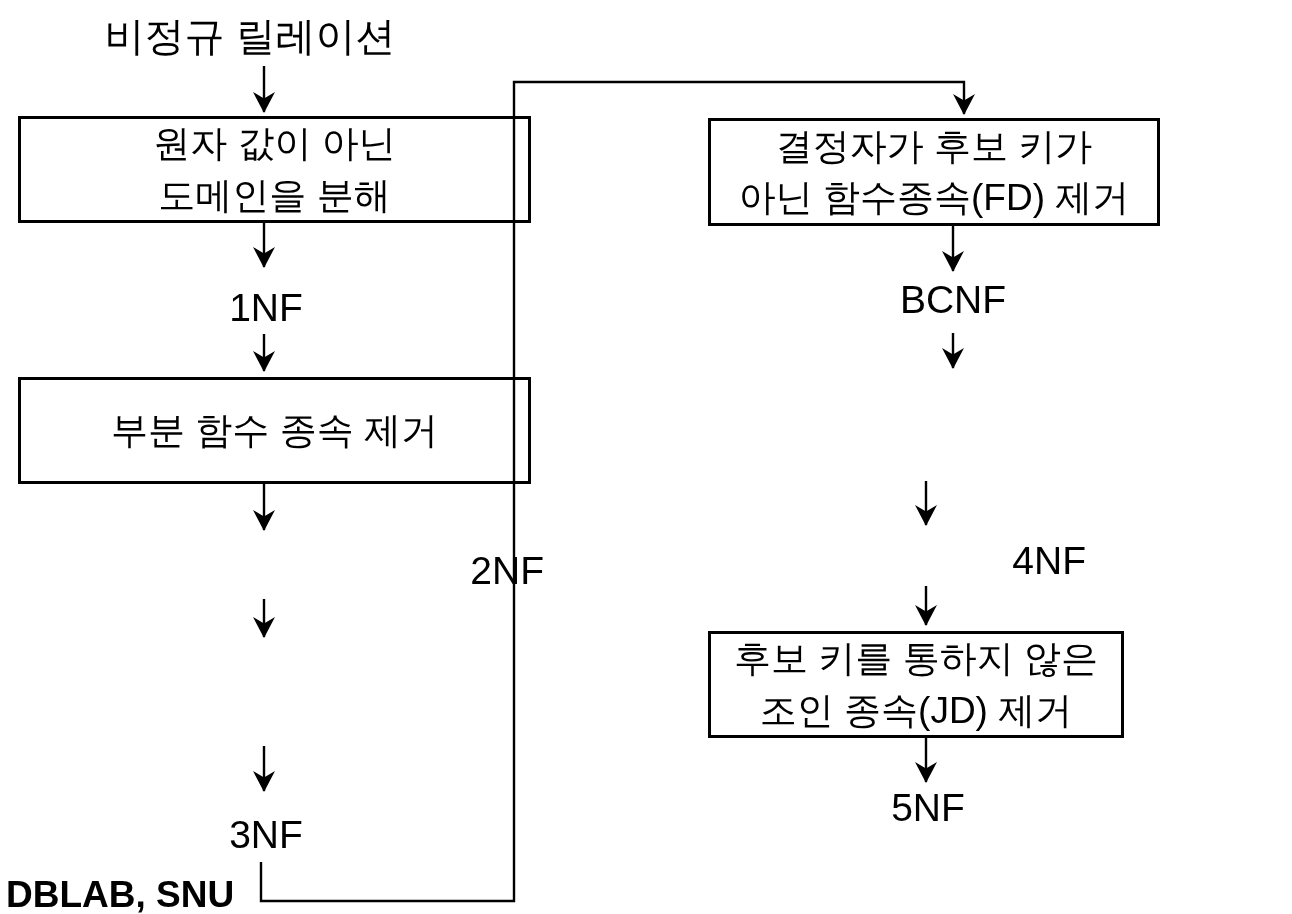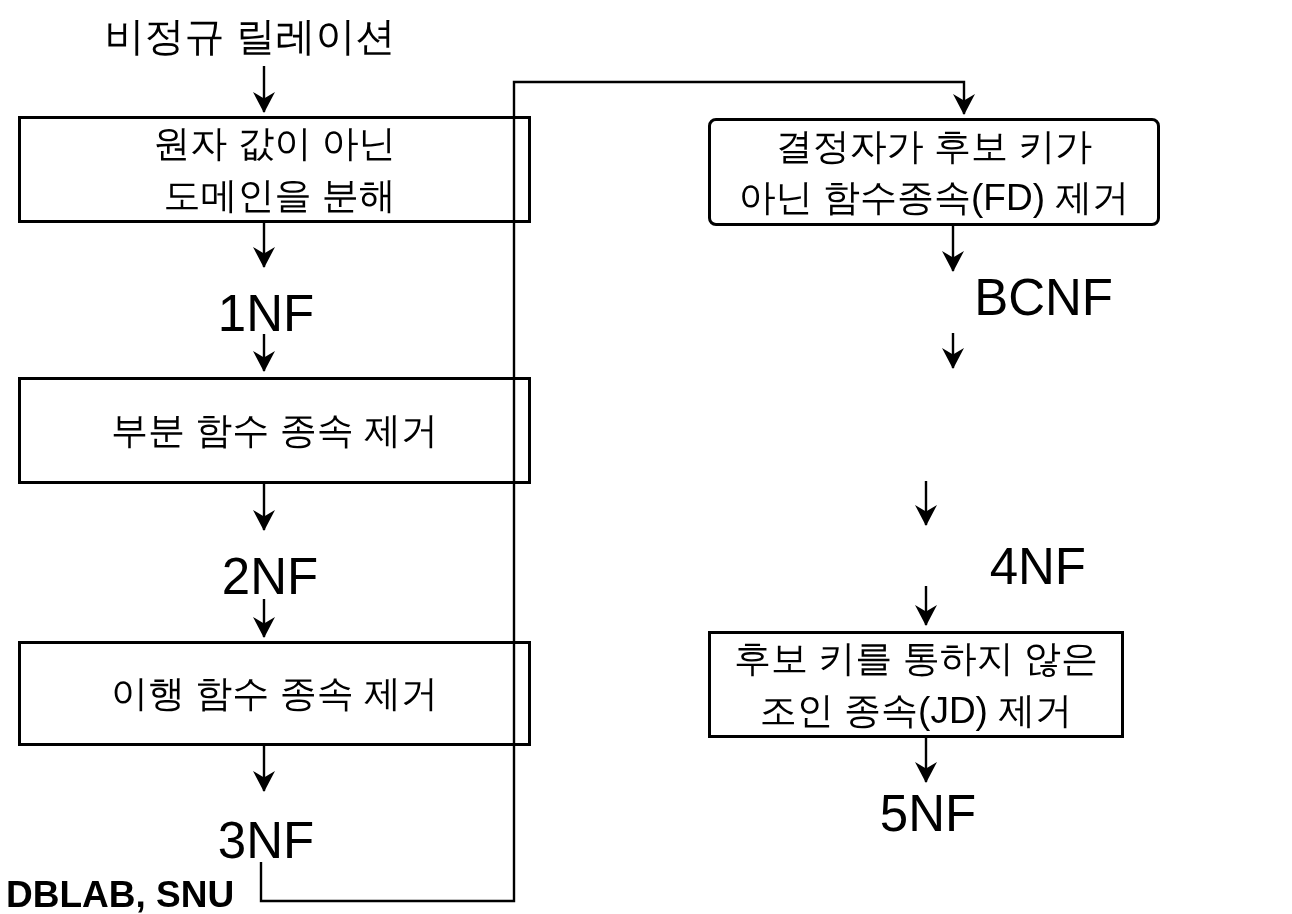--- a/index.html
+++ b/index.html
@@ -22,52 +22,52 @@
     justify-content: center;
     text-align: center;
     font-size: 37px;
     line-height: 1.38;
     white-space: pre-line;
     z-index: 1;
   }
   .state-label {
     position: absolute;
     text-align: center;
-    font-size: 51px;
+    font-size: 39px;
     line-height: 1;
     z-index: 1;
   }
   .diagram-title {
     position: absolute;
     left: 0; top: 16px; width: 500px;
     text-align: center;
     font-size: 40px;
     line-height: 1;
     z-index: 1;
   }
   .footer-credit {
     position: absolute;
     left: 6px; top: 874px;
     font-size: 37px;
     font-weight: bold;
     letter-spacing: 0px;
     z-index: 2;
   }
   
-  #box-l1 { left: 18px;  top: 116px; width: 513px; height: 107px; text-align: right; }
+  #box-l1 { left: 18px;  top: 116px; width: 513px; height: 107px; }
   #box-l2 { left: 18px;  top: 377px; width: 513px; height: 107px; }
   #box-l3 { left: 18px;  top: 641px; width: 513px; height: 105px; }
-  #box-r1 { left: 708px; top: 118px; width: 452px; height: 108px; border-radius: 8px; }
+  #box-r1 { left: 708px; top: 118px; width: 452px; height: 108px; }
   #box-r2 { left: 708px; top: 374px; width: 452px; height: 107px; }
   #box-r3 { left: 708px; top: 631px; width: 416px; height: 107px; }
   
   #label-1nf  { left: 0;     top: 288px; width: 532px; }
-  #label-2nf  { left: 4px;     top: 551px; width: 532px; }
+  #label-2nf  { left: 12px;     top: 551px; width: 532px; text-align: right; }
   #label-3nf  { left: 0;     top: 815px; width: 532px; }
-  #label-bcnf { left: 793px; top: 272px; width: 320px; text-align: right; }
+  #label-bcnf { left: 793px; top: 280px; width: 320px; }
   #label-4nf  { left: 766px; top: 541px; width: 320px; text-align: right; }
   #label-5nf  { left: 768px; top: 788px; width: 320px; }
   
   svg.connectors {
     position: absolute; inset: 0;
     width: 1292px; height: 914px;
     z-index: 5;
     pointer-events: none;
   }
   svg.connectors path.conn {
@@ -79,21 +79,20 @@
 </head>
 <body>
 
 <div class="stage">
 
   <div class="diagram-title">비정규 릴레이션</div>
 
   <div class="flow-box" id="box-l1">원자 값이 아닌
 도메인을 분해</div>
   <div class="flow-box" id="box-l2">부분 함수 종속 제거</div>
-  <div class="flow-box" id="box-l3">이행 함수 종속 제거</div>
 
   <div class="state-label" id="label-1nf">1NF</div>
   <div class="state-label" id="label-2nf">2NF</div>
   <div class="state-label" id="label-3nf">3NF</div>
 
   <div class="flow-box" id="box-r1">결정자가 후보 키가
 아닌 함수종속(FD) 제거</div>
   <div class="flow-box" id="box-r3">후보 키를 통하지 않은
 조인 종속(JD) 제거</div>
 

